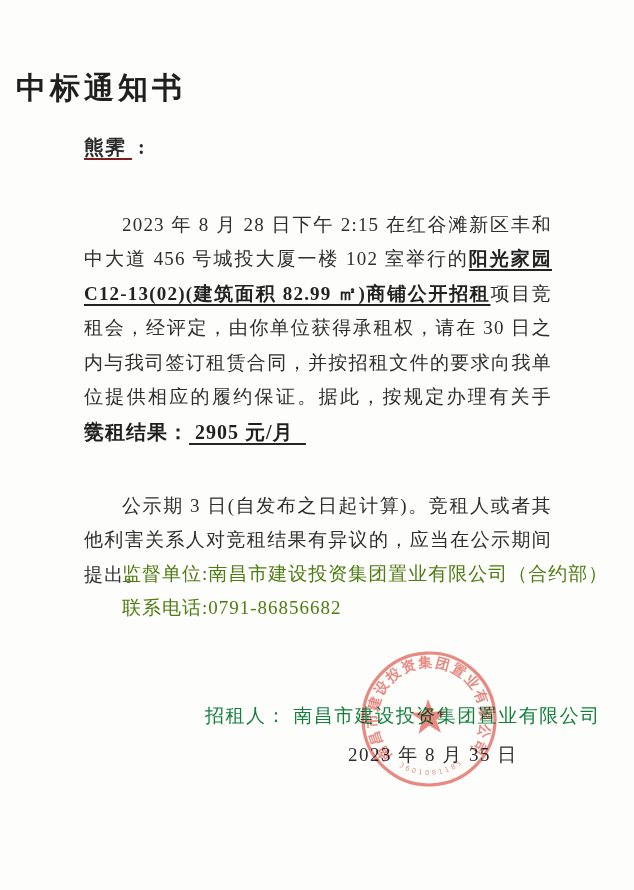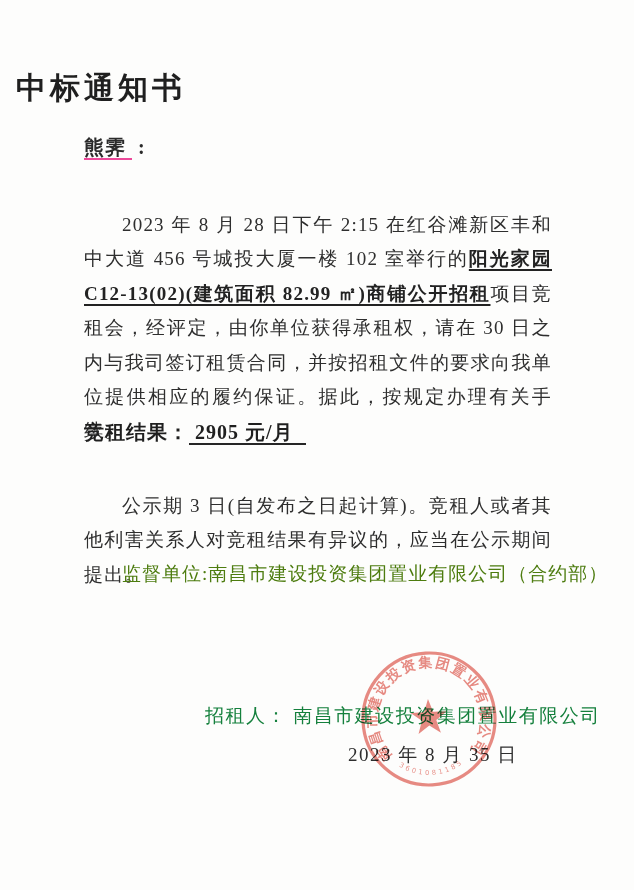--- a/index.html
+++ b/index.html
@@ -18,21 +18,21 @@
     width: 100%;
     margin: 16px;
     text-align: left;
     font-size: 30px;
     font-weight: 700;
     letter-spacing: 4px;
     color: #1f1f1f;
   }
   .b { font-weight: 700; }
   .pre { white-space: pre; }
-  .u { border-bottom: 2px solid #ec4899; }
+  .u { border-bottom: 2px solid #7f1d1d; }
   .salutation {
     position: absolute;
     top: 134px; left: 84px;
     font-size: 20px;
     letter-spacing: 1px;
   }
   .para {
     position: absolute;
     left: 84px;
     width: 468px;
@@ -111,20 +111,21 @@
   <div class="salutation"><span class="b u pre">熊霁 </span><span class="b pre"> :</span></div>
 
   <p class="para para1"><span>2023 年 8 月 28 日下午 2:15 在红谷滩新区丰和中大道 456 号城投大厦一楼 102 室举行的</span><span class="hl">阳光家园 C12-13(02)(建筑面积 82.99 ㎡)商铺公开招租</span><span>项目竞租会，经评定，由你单位获得承租权，请在 30 日之内与我司签订租赁合同，并按招租文件的要求向我单位提供相应的履约保证。据此，按规定办理有关手续。</span></p>
 
   <div class="result"><span class="b">竞租结果：</span><span class="b u pre"> 2905 元/月  </span></div>
 
   <p class="para notice">公示期 3 日(自发布之日起计算)。竞租人或者其他利害关系人对竞租结果有异议的，应当在公示期间提出。</p>
 
   <div class="line supervisor">监督单位:南昌市建设投资集团置业有限公司（合约部）</div>
 
+  <div class="line phone">联系电话:0791-86856682</div>
 
   <div class="issuer"><span class="pre">招租人： </span><span>南昌市建设投资集团置业有限公司</span></div>
 
   <div class="date">2023 年 8 月 35 日</div>
 
   <svg class="seal" viewBox="0 0 170 170" xmlns="http://www.w3.org/2000/svg">
     <defs>
       <path id="ringPath" d="M 46.4 119.8 A 52 52 0 1 1 123.6 119.8" fill="none"></path>
       <path id="serialPath" d="M 39.1 117.1 A 56 56 0 0 0 130.9 117.1" fill="none"></path>
     </defs>

